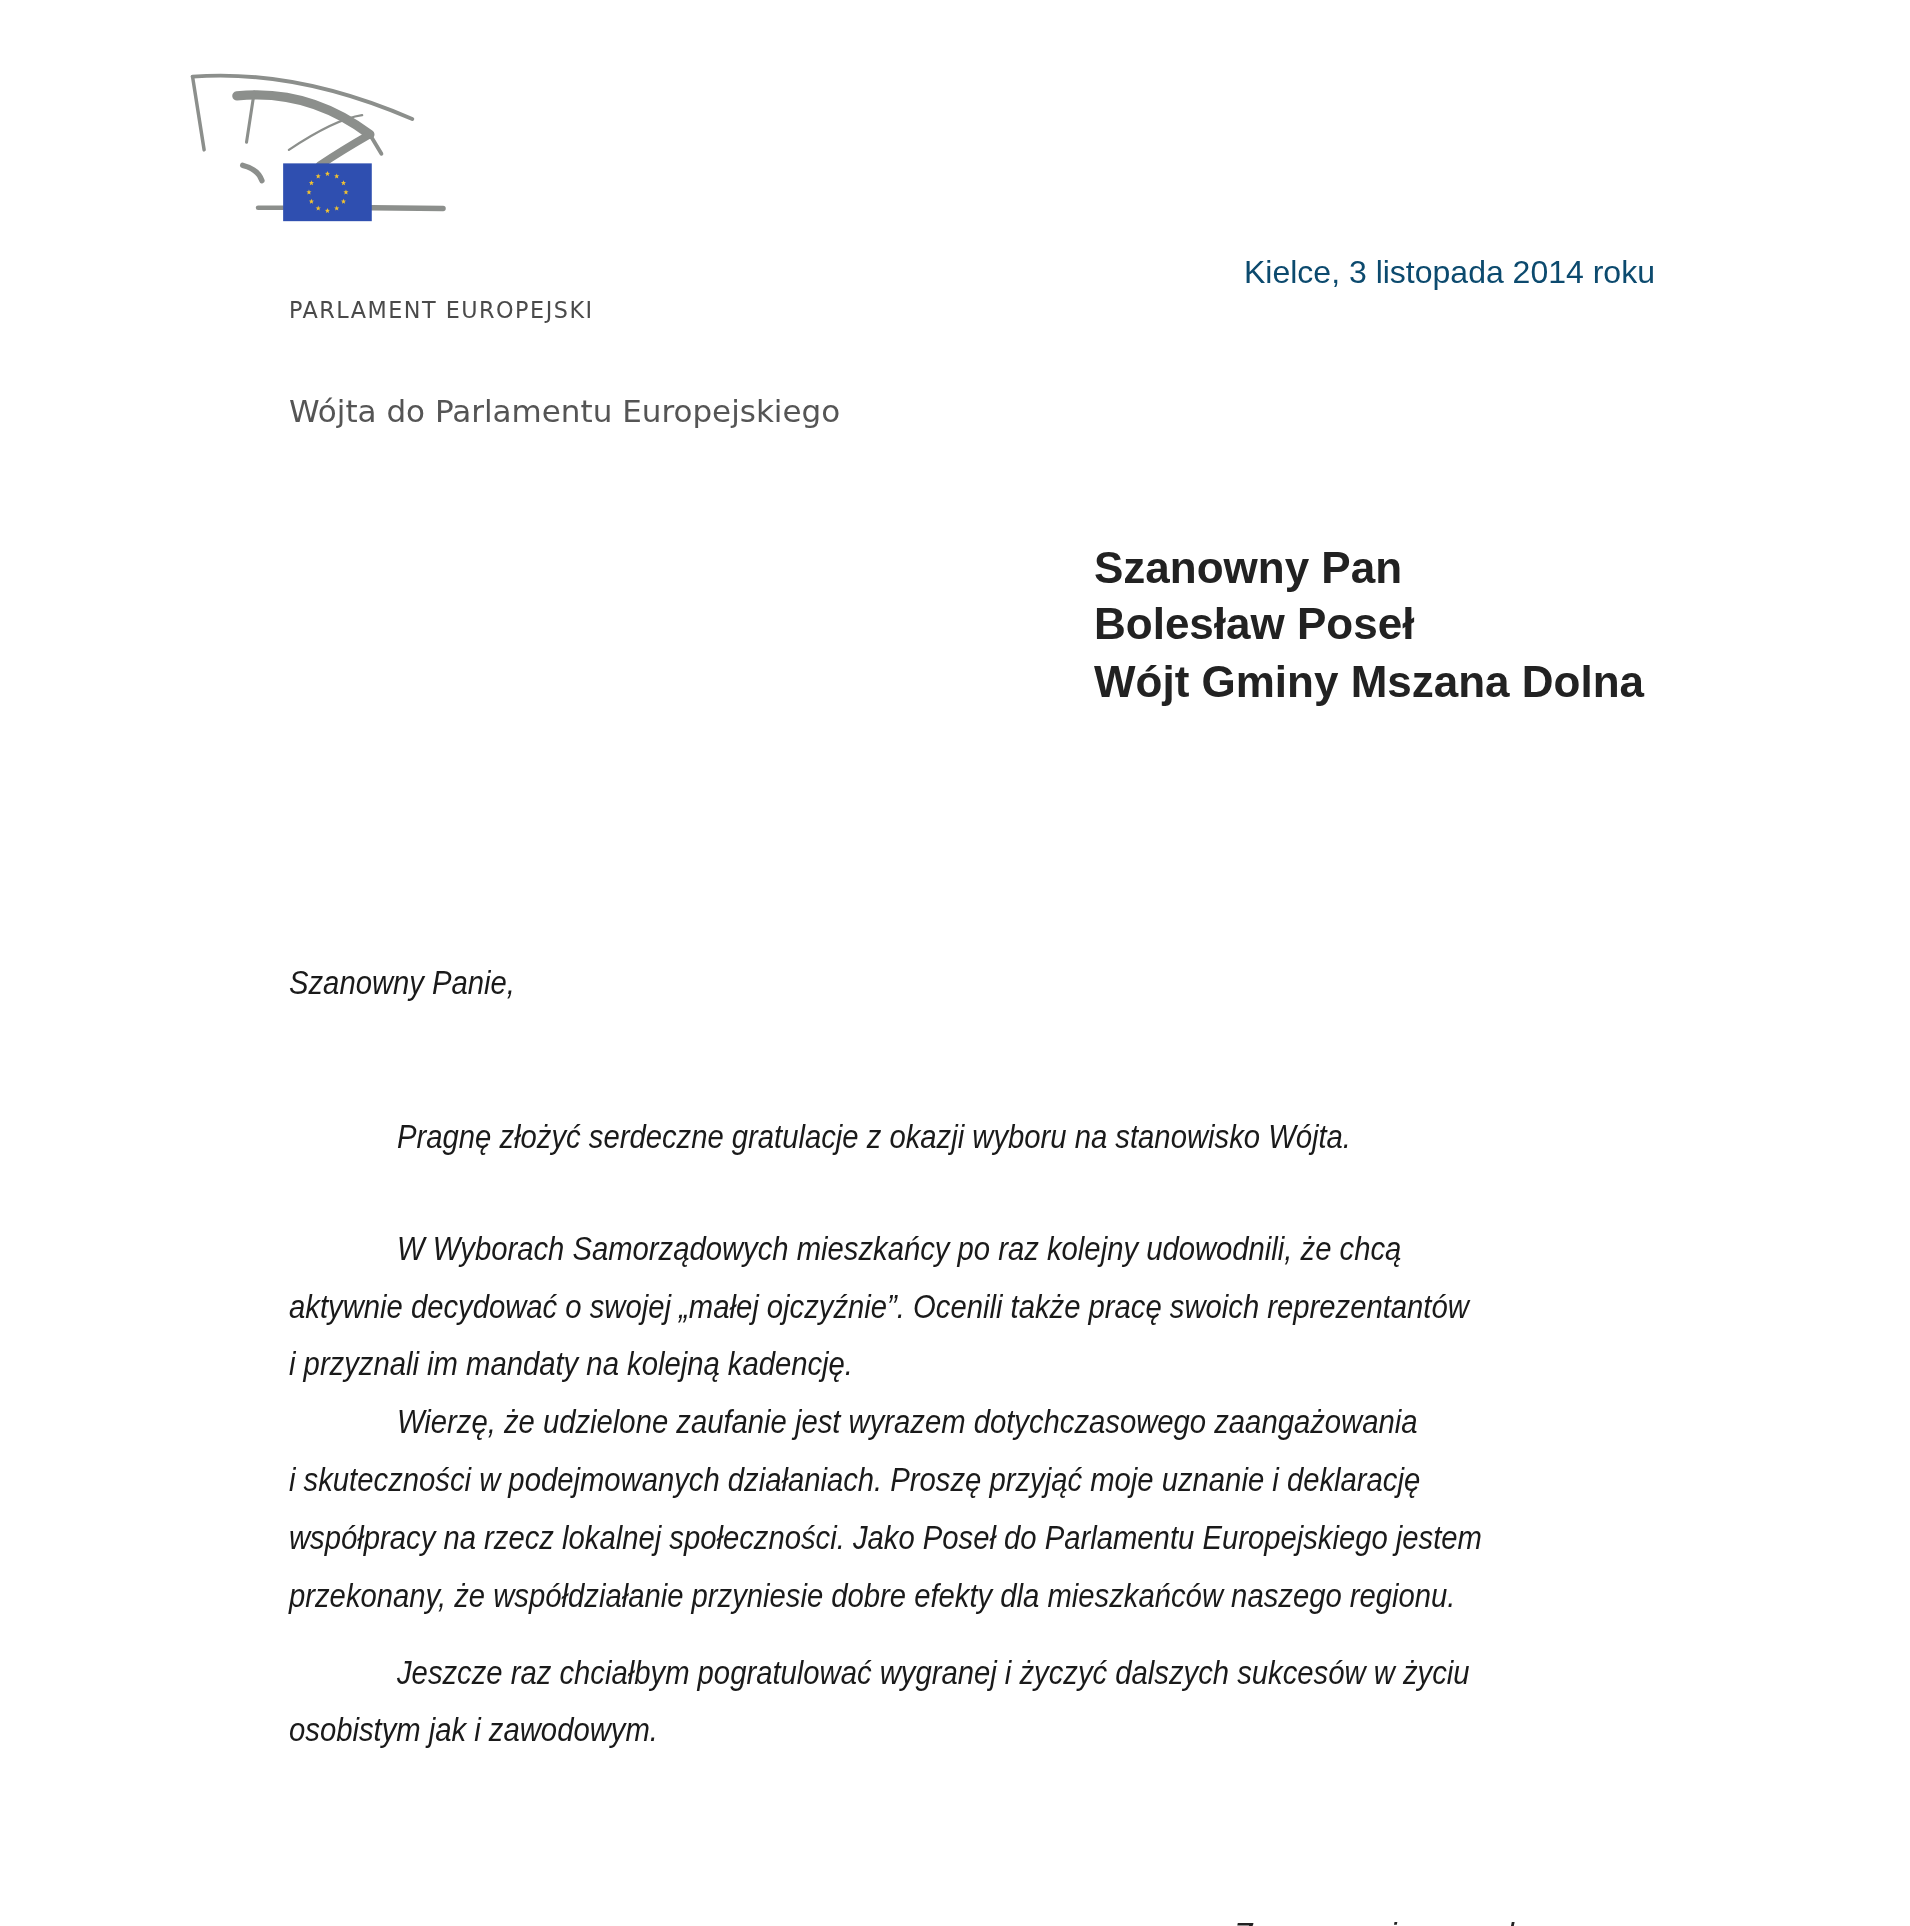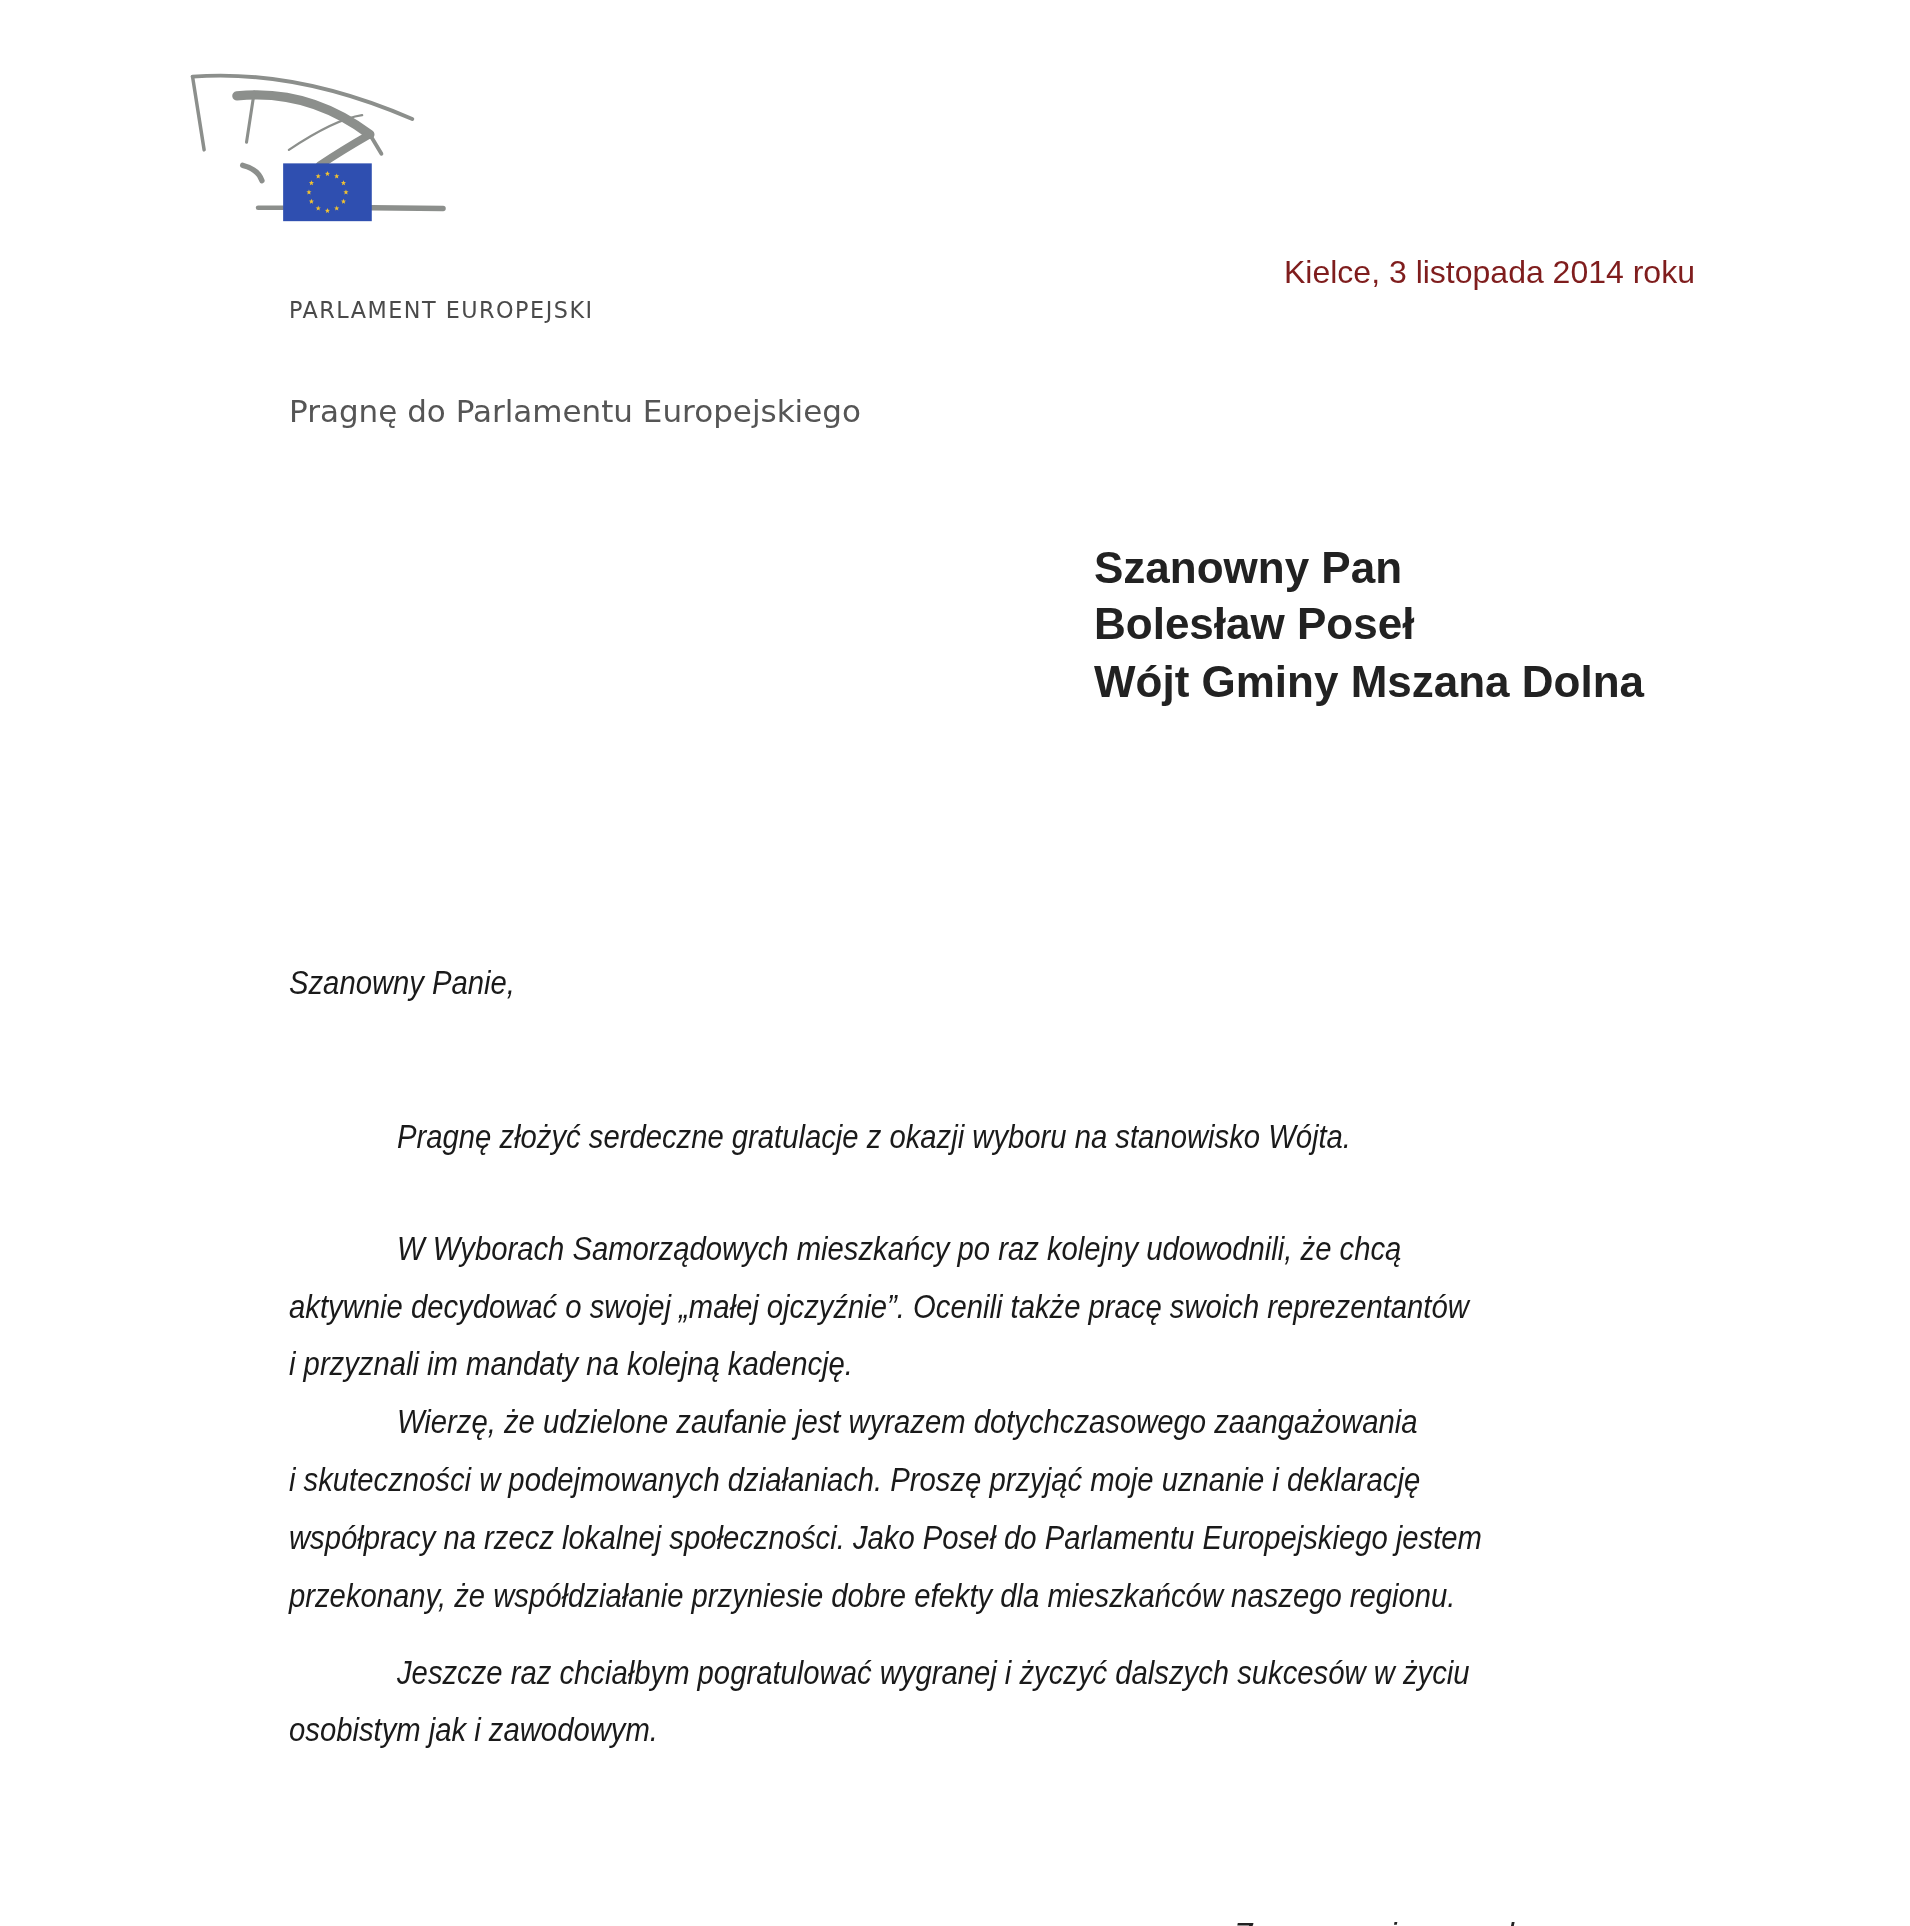--- a/index.html
+++ b/index.html
@@ -5,21 +5,21 @@
   html, body { margin: 0; padding: 0; background: #ffffff; }
   body { width: 1911px; height: 2702px; position: relative; overflow: hidden;
          font-family: "Liberation Sans", sans-serif; color: #1a1a1a; }
   .abs { position: absolute; }
 
   
   #logo-mark { left: 181px; top: 65px; width: 370px; height: 216px; }
   #org-name { left: 289px; top: 272px; font-family: "DejaVu Sans", sans-serif;
               font-size: 22.3px; letter-spacing: 1.5px; color: #4a4a4a; white-space: nowrap; margin-top: 25px; }
 
-  #date-line { left: 1244px; top: 254px; font-size: 32px; color: #7f1d1d; white-space: nowrap; margin-left: 40px; }
+  #date-line { left: 1244px; top: 254px; font-size: 32px; color: #0c4a6e; white-space: nowrap; }
 
   #sender-title { left: 289px; top: 393px; font-family: "DejaVu Sans", sans-serif;
                   font-size: 31px; color: #555; white-space: nowrap; }
 
   
   .recipient-line { left: 1094px; font-size: 44px; font-weight: bold; color: #222; white-space: nowrap; }
   #recip-0 { top: 543px; }
   #recip-1 { top: 599px; }
   #recip-2 { top: 657px; }
 
@@ -61,21 +61,21 @@
       <polygon points="338.4,347.0 340.2,351.6 345.1,351.8 341.2,354.9 342.5,359.7 338.4,356.9 334.3,359.7 335.6,354.9 331.8,351.8 336.7,351.6" fill="#f2c230"></polygon>
       <polygon points="332.0,323.0 333.7,327.6 338.7,327.8 334.8,330.9 336.1,335.7 332.0,332.9 327.9,335.7 329.2,330.9 325.3,327.8 330.3,327.6" fill="#f2c230"></polygon>
       <polygon points="338.4,299.0 340.2,303.6 345.1,303.8 341.2,306.9 342.5,311.7 338.4,308.9 334.3,311.7 335.6,306.9 331.8,303.8 336.7,303.6" fill="#f2c230"></polygon>
       <polygon points="356.0,281.4 357.7,286.1 362.7,286.3 358.8,289.3 360.1,294.1 356.0,291.4 351.9,294.1 353.2,289.3 349.3,286.3 354.3,286.1" fill="#f2c230"></polygon>
     </g>
 </svg>
 <div id="org-name" class="abs">PARLAMENT EUROPEJSKI</div>
 
 <div id="date-line" class="abs">Kielce, 3 listopada 2014 roku</div>
 
-<div id="sender-title" class="abs">Pragnę do Parlamentu Europejskiego</div>
+<div id="sender-title" class="abs">Wójta do Parlamentu Europejskiego</div>
 
 <div id="recip-0" class="abs recipient-line">Szanowny Pan</div>
 <div id="recip-1" class="abs recipient-line">Bolesław Poseł</div>
 <div id="recip-2" class="abs recipient-line">Wójt Gminy Mszana Dolna</div>
 
 <div id="salutation" class="abs it">Szanowny Panie,</div>
 
 <div id="body-lines">
     <div class="abs it para-line indent" style="top: 1117px;">Pragnę złożyć serdeczne gratulacje z okazji wyboru na stanowisko Wójta.</div>
     <div class="abs it para-line indent" style="top: 1229px;">W Wyborach Samorządowych mieszkańcy po raz kolejny udowodnili, że chcą</div>

